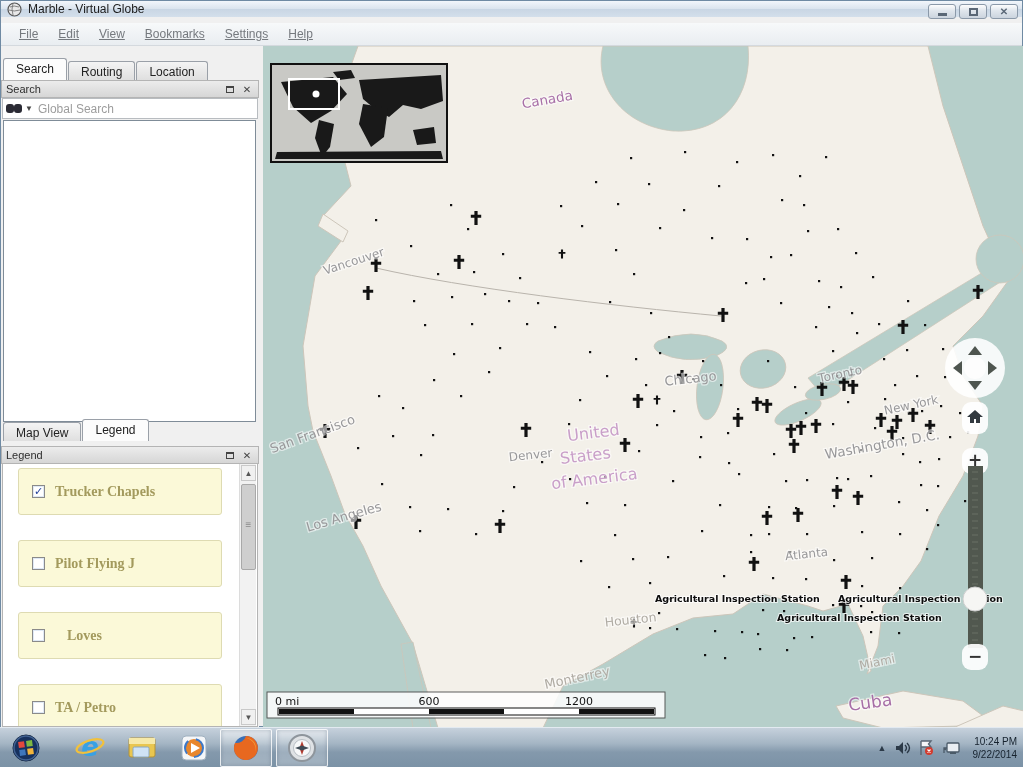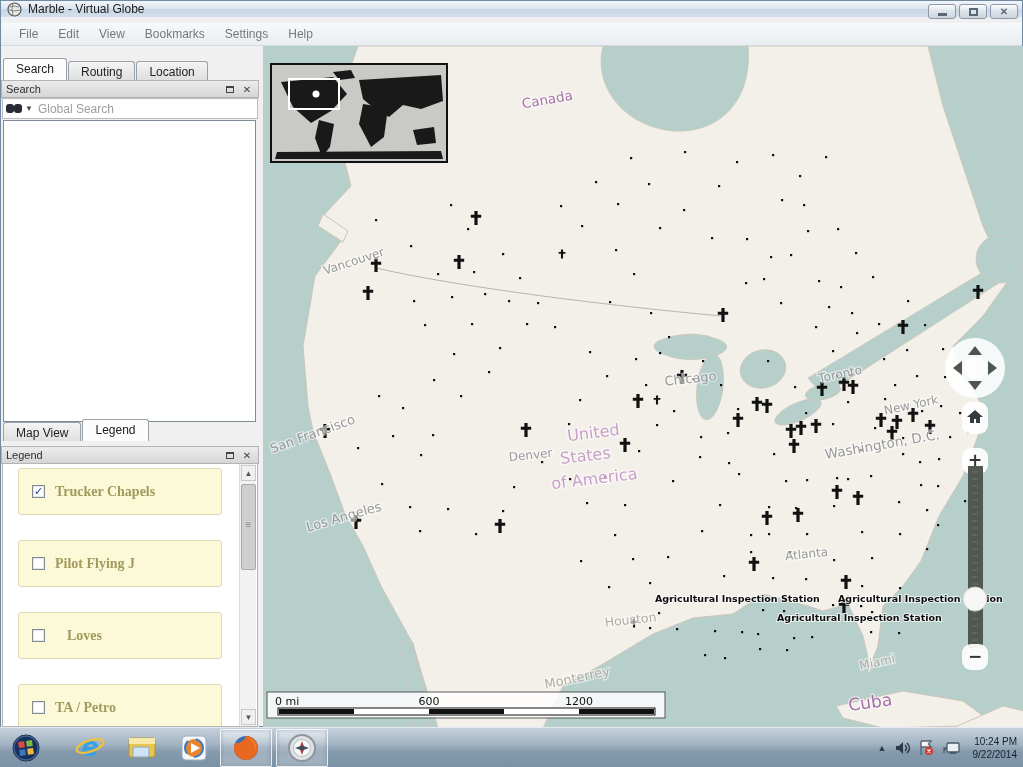--- a/index.html
+++ b/index.html
@@ -18,21 +18,21 @@
     background:linear-gradient(#fdfdfd,#dfe5ec 45%,#cbd4de);
     display:flex; align-items:center; justify-content:center; font-size:9px; color:#3c4754; }
   .glyph-min { width:9px; height:3px; background:#5a6776; margin-top:6px; }
   .glyph-max { width:9px; height:8px; border:2px solid #5a6776; }
   .glyph-close { font-size:10px; font-weight:bold; color:#5a6776; line-height:1; }
 
   
   #menubar { position:absolute; left:0; top:22px; width:100%; height:23px;
     background:linear-gradient(#f7f9fa,#e9edf1); border-bottom:1px solid #d4d9de;
     display:flex; align-items:center; padding-left:8px; }
-  .menu-item { font-size:12px; color:#75797e; padding:3px 10px; }
+  .menu-item { font-size:12px; color:#75797e; padding:3px 10px;text-decoration:underline; }
 
   
   #left-panel { position:absolute; left:0; top:45px; width:258px; height:682px;
     background:#f0f0f0; }
   .tabbar { position:absolute; left:2px; display:flex; align-items:flex-end; height:22px; }
   .tab { font-size:12px; color:#222; padding:3px 12px 2px;
     border:1px solid #9aa0a8; border-bottom:none; border-radius:3px 3px 0 0;
     background:linear-gradient(#f4f4f4,#dfdfdf); margin-right:1px; height:19px; }
   .tab.active { background:#fcfcfc; height:22px; position:relative; z-index:2; }
   .dockhead { position:absolute; left:0; width:258px; height:18px;

